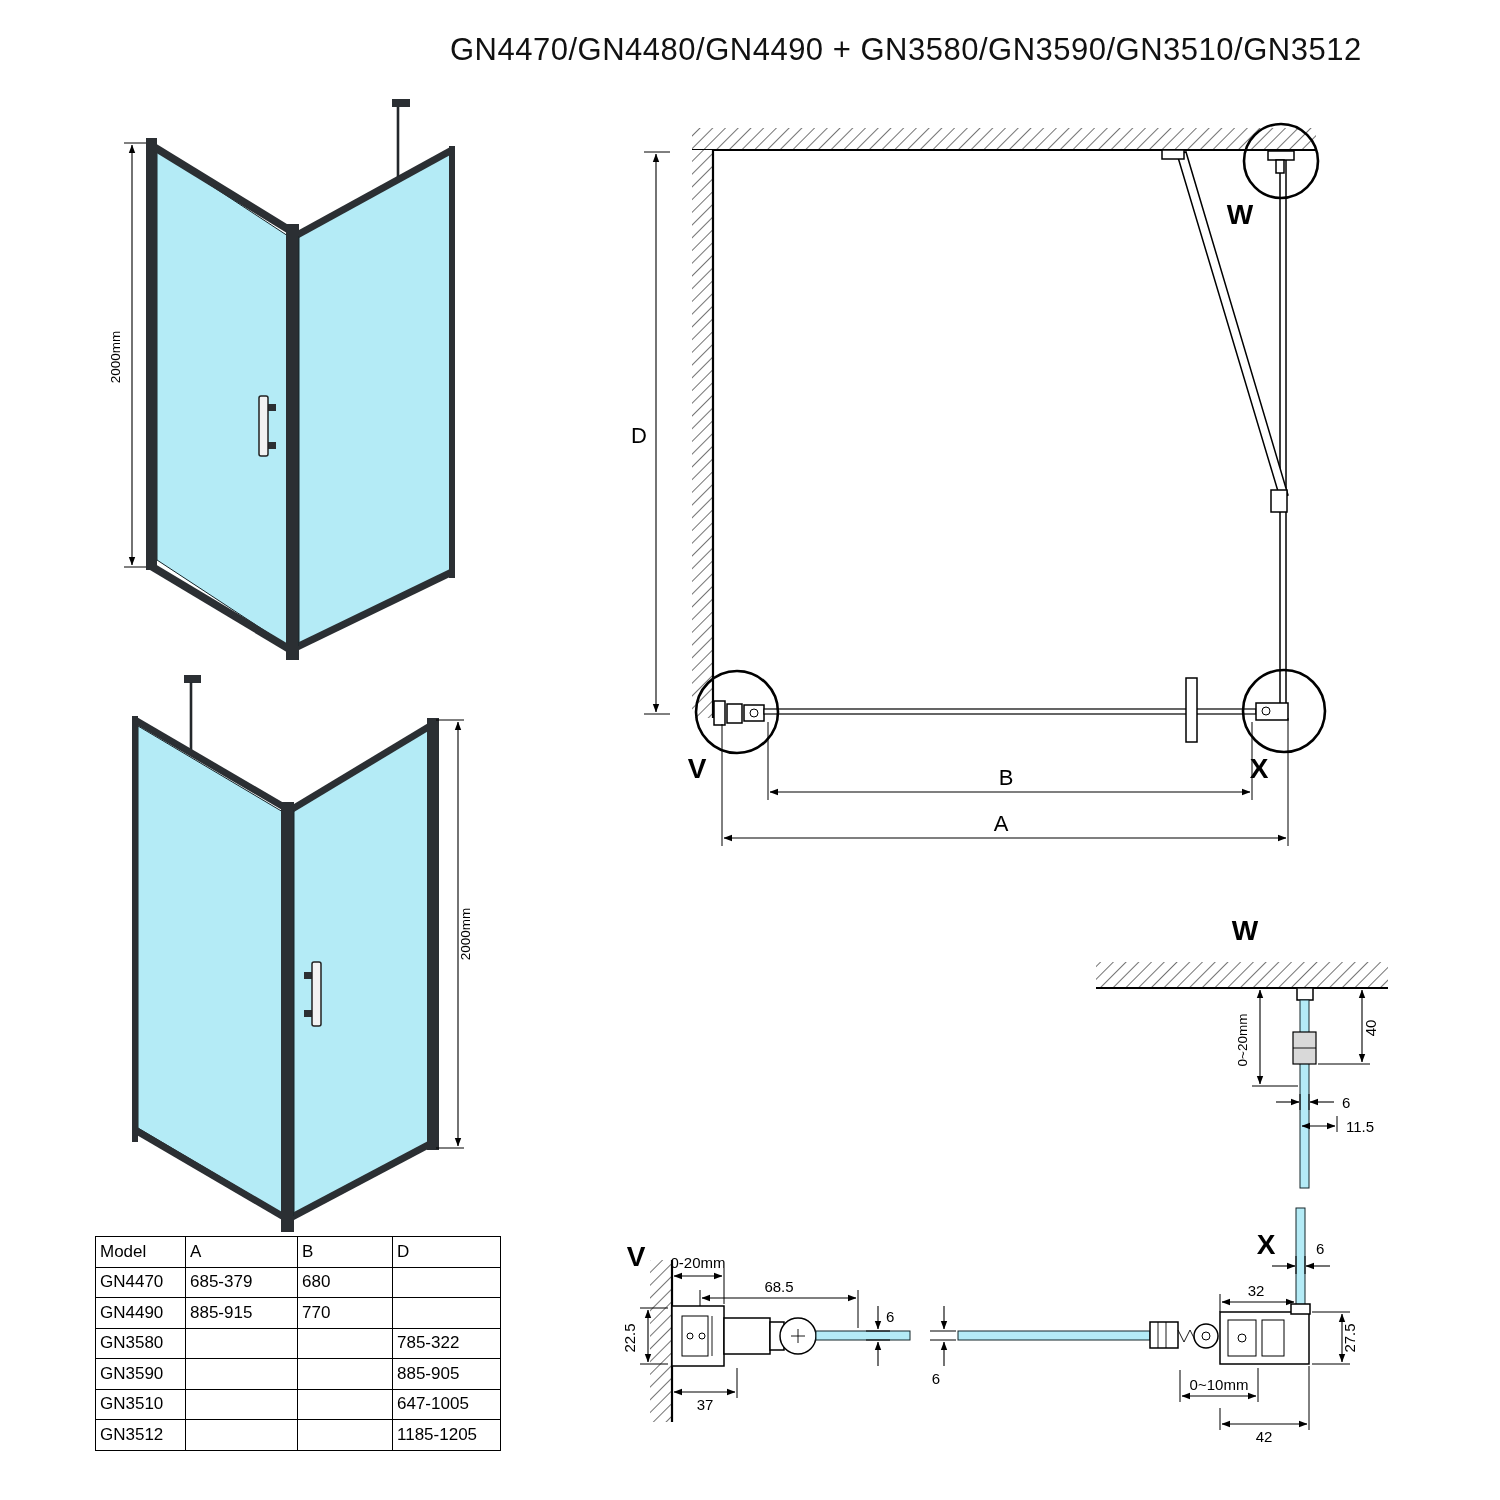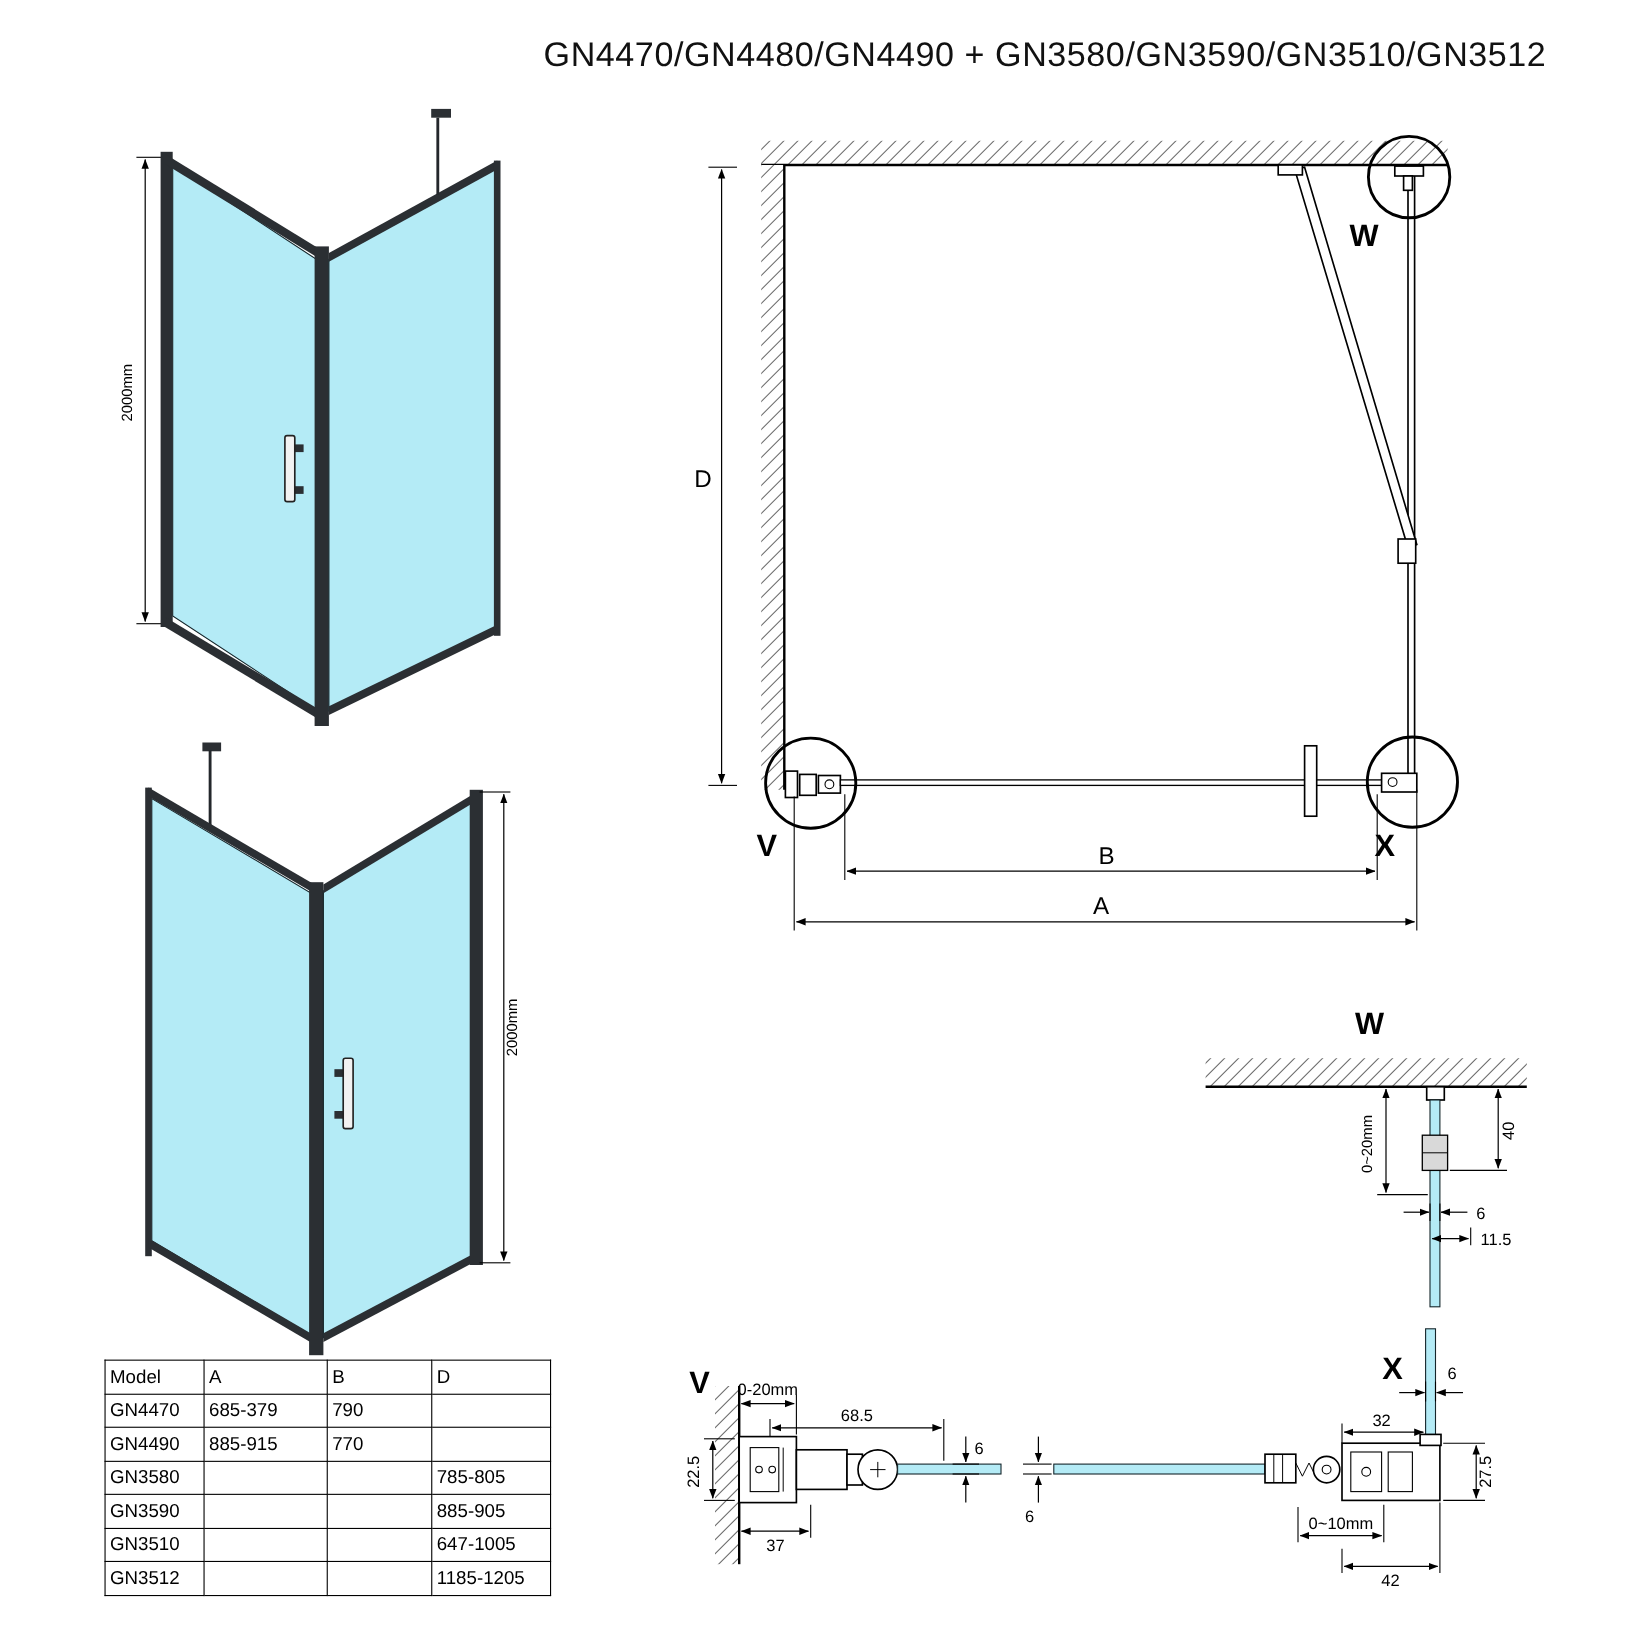--- a/index.html
+++ b/index.html
@@ -1,18 +1,18 @@
 <!DOCTYPE html>
 <html><head>
 <meta charset="utf-8">
 <style>
   html,body{margin:0;padding:0}
   body{width:1500px;height:1500px;position:relative;background:#fff;font-family:"Liberation Sans",sans-serif;overflow:hidden}
   #drawing{position:absolute;left:0;top:0}
-  .title{position:absolute;left:450px;top:32px;width:1000px;text-align:center;font-size:31px;color:#111;letter-spacing:.5px}
+  .title{position:absolute;left:450px;top:32px;width:1000px;font-size:31px;color:#111;letter-spacing:.5px}
   text{font-family:"Liberation Sans",sans-serif;fill:#000}
   .dim{font-size:15px}
   .dim-sm{font-size:13.5px}
   .axis{font-size:22px}
   .big{font-size:28px;font-weight:700}
   .dl{stroke:#000;stroke-width:1.1;fill:none}
   .xl{stroke:#000;stroke-width:1;fill:none}
   .wall{stroke:#000;stroke-width:2.2;fill:none}
   .ol{stroke:#000;stroke-width:1.5;fill:#fff}
   .ol2{stroke:#000;stroke-width:1;fill:none}
@@ -262,34 +262,34 @@
         <th>Model</th>
         <th>A</th>
         <th>B</th>
         <th>D</th>
       </tr>
     </thead>
     <tbody>
       <tr>
         <td>GN4470</td>
         <td>685-379</td>
-        <td>790</td>
+        <td>680</td>
         <td></td>
       </tr>
       <tr>
         <td>GN4490</td>
         <td>885-915</td>
         <td>770</td>
         <td></td>
       </tr>
       <tr>
         <td>GN3580</td>
         <td></td>
         <td></td>
-        <td>785-805</td>
+        <td>785-322</td>
       </tr>
       <tr>
         <td>GN3590</td>
         <td></td>
         <td></td>
         <td>885-905</td>
       </tr>
       <tr>
         <td>GN3510</td>
         <td></td>

